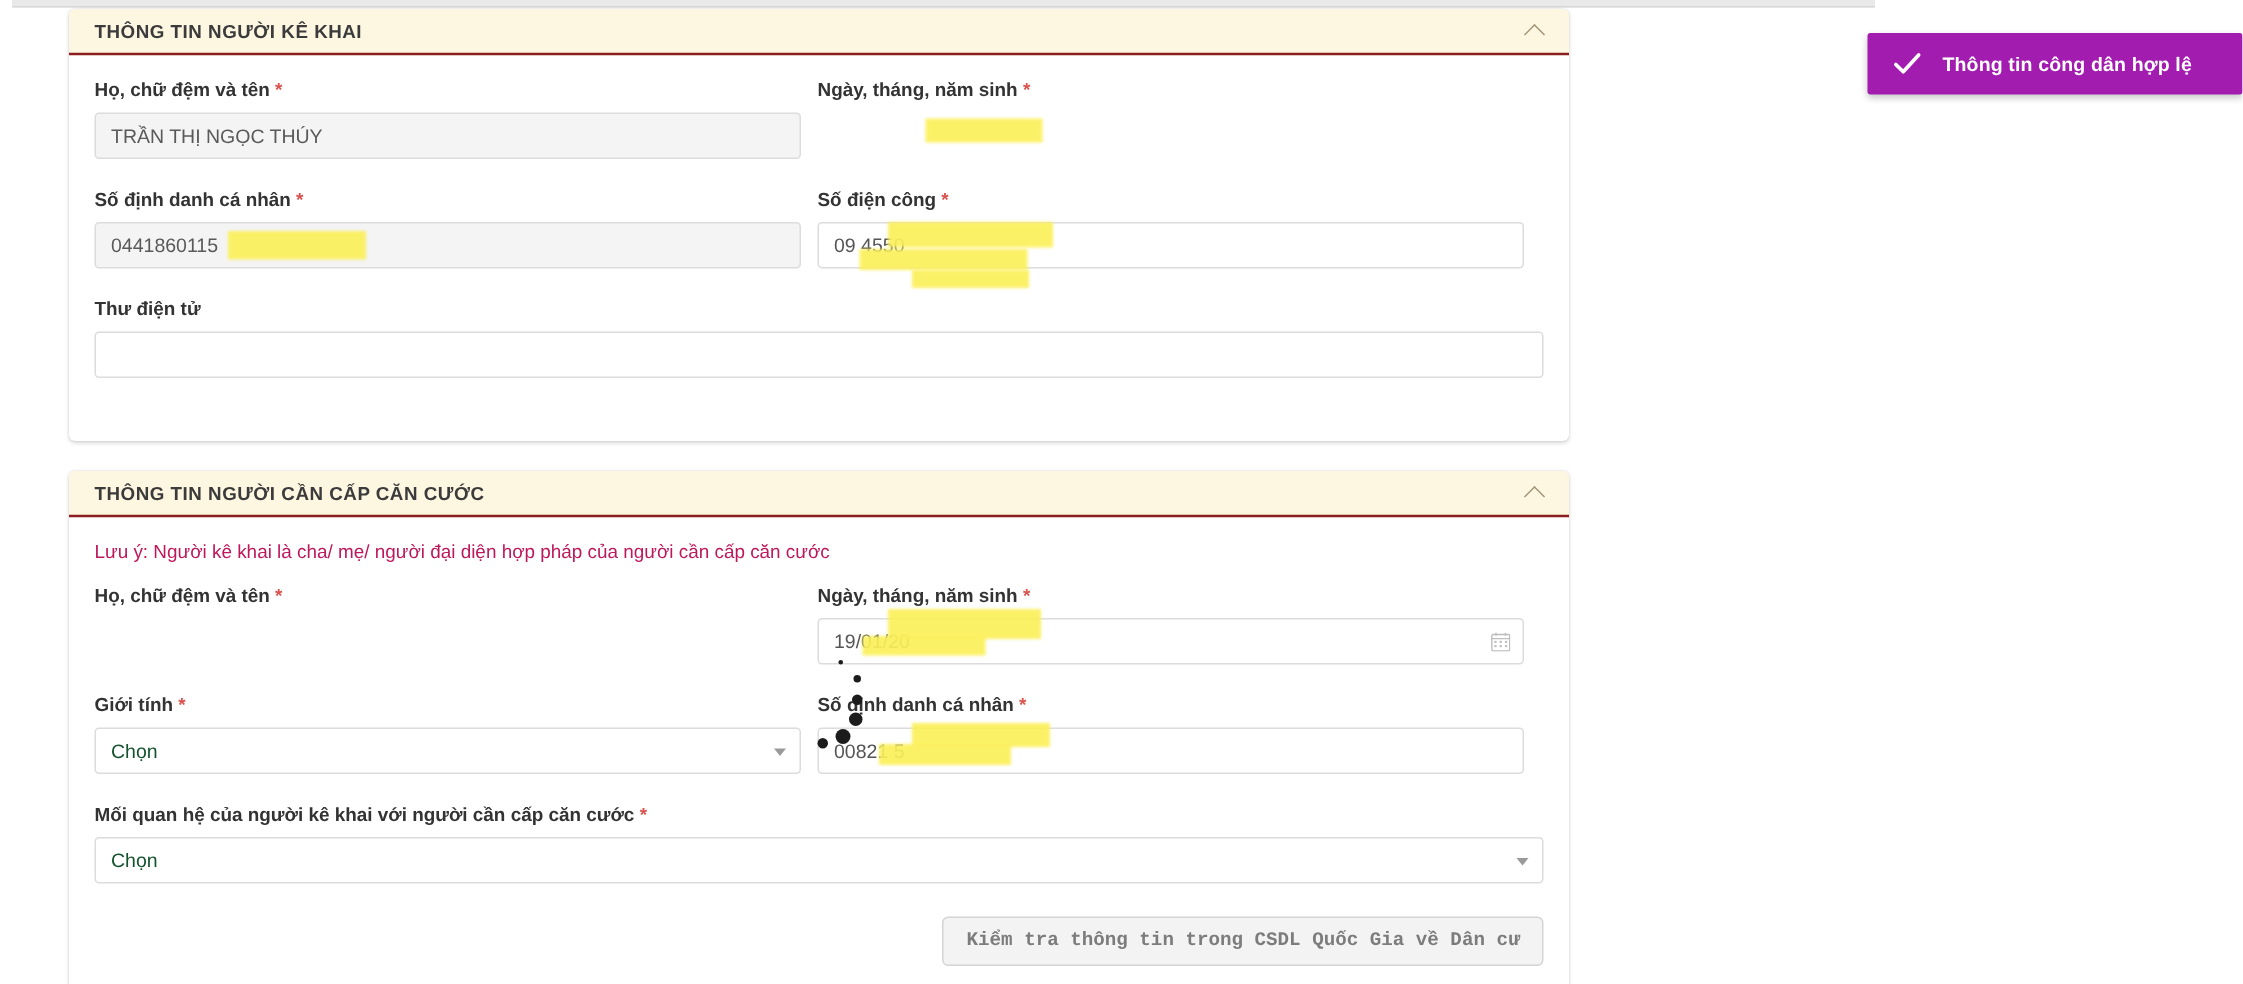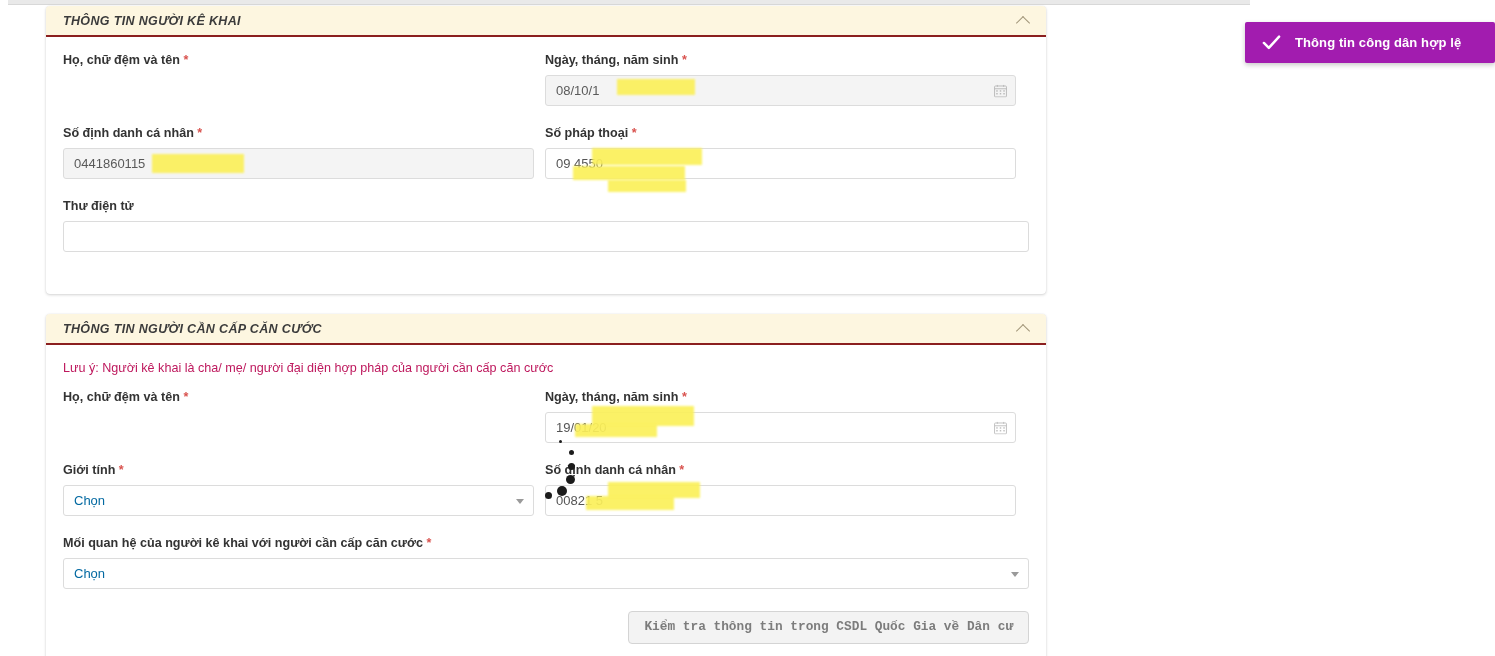--- a/index.html
+++ b/index.html
@@ -56,21 +56,20 @@
     padding: 0 14px 0 17px;
     cursor: pointer;
     user-select: none;
   }
   .card-title {
     font-size: 12.5px;
     font-weight: bold;
     letter-spacing: .35px;
     color: #3b3b3b;
     flex: 1;
-    font-style: italic;
   }
   .chevron-up {
     width: 16px; height: 16px;
     position: relative;
     opacity: .62;
   }
   .chevron-up::before {
     content: "";
     position: absolute;
     left: 2px; top: 5px;
@@ -107,21 +106,21 @@
     font-family: "Liberation Sans", sans-serif;
     font-size: 13px;
     color: #555555;
     padding: 0 10px;
     outline: none;
     display: flex;
     align-items: center;
   }
   .inp.readonly { background: #f4f4f4; color: #5a5a5a; }
   .inp.with-icon { padding-right: 30px; }
-  .ph { color: #0369a1; }
+  .ph { color: #14532d; }
 
   .inp-wrap { position: relative; }
   .cal-icon {
     position: absolute;
     right: 9px; top: 50%;
     transform: translateY(-50%);
     width: 13px; height: 13px;
     opacity: .45;
     pointer-events: none;
   }
@@ -217,57 +216,43 @@
     </div>
 
     <div class="card-body">
 
       <div class="row">
         <div class="col field">
           <label class="fl">
             <span>Họ, chữ đệm và tên</span>
             <span class="req">*</span>
           </label>
+          <div class="inp readonly">TRẦN THỊ NGỌC THÚY</div>
         </div>
 
         <div class="col field">
           <label class="fl">
             <span>Ngày, tháng, năm sinh</span>
             <span class="req">*</span>
           </label>
-          <div class="inp-wrap">
-            <div class="inp readonly with-icon">08/10/1</div>
-            <svg class="cal-icon" viewBox="0 0 14 14">
-              <rect x="0.6" y="1.6" width="12.8" height="11.8" rx="1" fill="none" stroke="#6f6f6f" stroke-width="1"></rect>
-              <line x1="0.6" y1="4.6" x2="13.4" y2="4.6" stroke="#6f6f6f" stroke-width="1"></line>
-              <line x1="3.6" y1="0.4" x2="3.6" y2="2.6" stroke="#6f6f6f" stroke-width="1"></line>
-              <line x1="10.4" y1="0.4" x2="10.4" y2="2.6" stroke="#6f6f6f" stroke-width="1"></line>
-              <rect x="2.4" y="6.2" width="1.6" height="1.5" fill="#6f6f6f"></rect>
-              <rect x="6.2" y="6.2" width="1.6" height="1.5" fill="#6f6f6f"></rect>
-              <rect x="10" y="6.2" width="1.6" height="1.5" fill="#6f6f6f"></rect>
-              <rect x="2.4" y="9.2" width="1.6" height="1.5" fill="#6f6f6f"></rect>
-              <rect x="6.2" y="9.2" width="1.6" height="1.5" fill="#6f6f6f"></rect>
-              <rect x="10" y="9.2" width="1.6" height="1.5" fill="#6f6f6f"></rect>
-            </svg>
-          </div>
         </div>
       </div>
 
       <div class="row">
         <div class="col field">
           <label class="fl">
             <span>Số định danh cá nhân</span>
             <span class="req">*</span>
           </label>
           <div class="inp readonly">0441860115</div>
         </div>
 
         <div class="col field">
           <label class="fl">
-            <span>Số pháp thoại</span>
+            <span>Số điện công</span>
             <span class="req">*</span>
           </label>
           <div class="inp">09  4550</div>
         </div>
       </div>
 
       <div class="row">
         <div class="col-full field">
           <label class="fl">
             <span>Thư điện tử</span>

